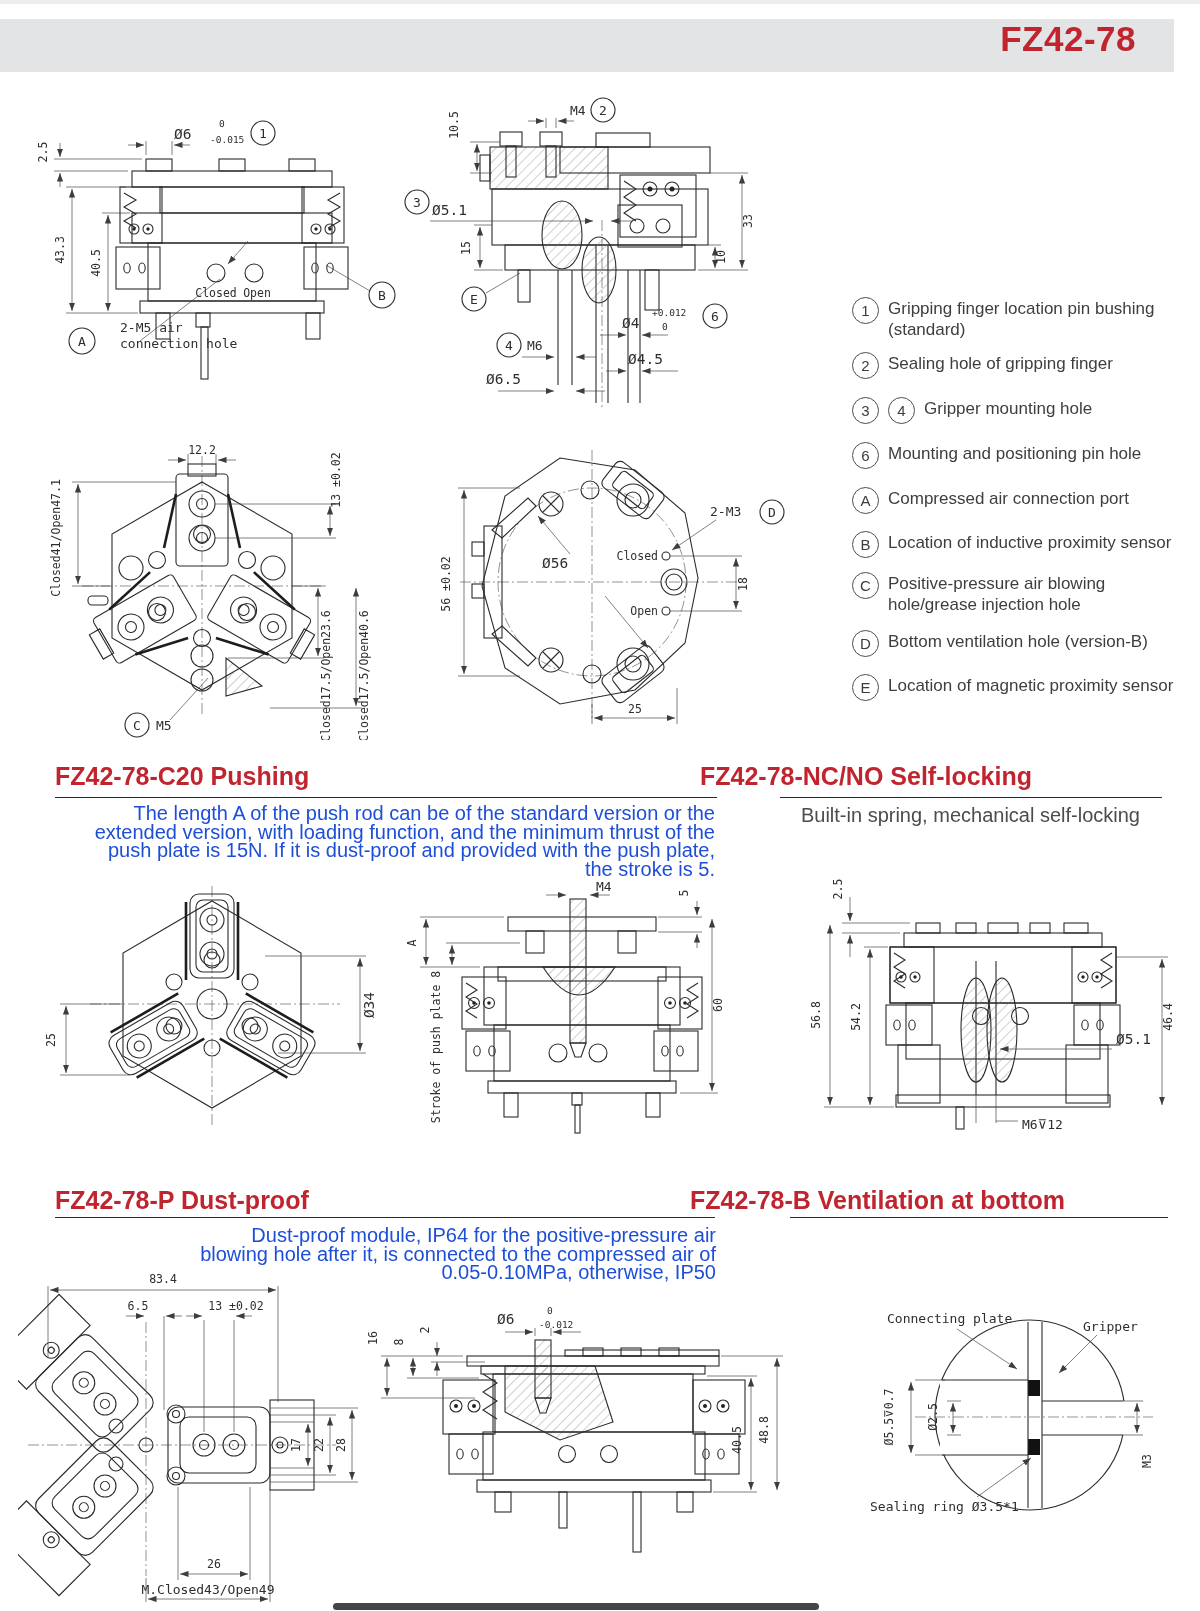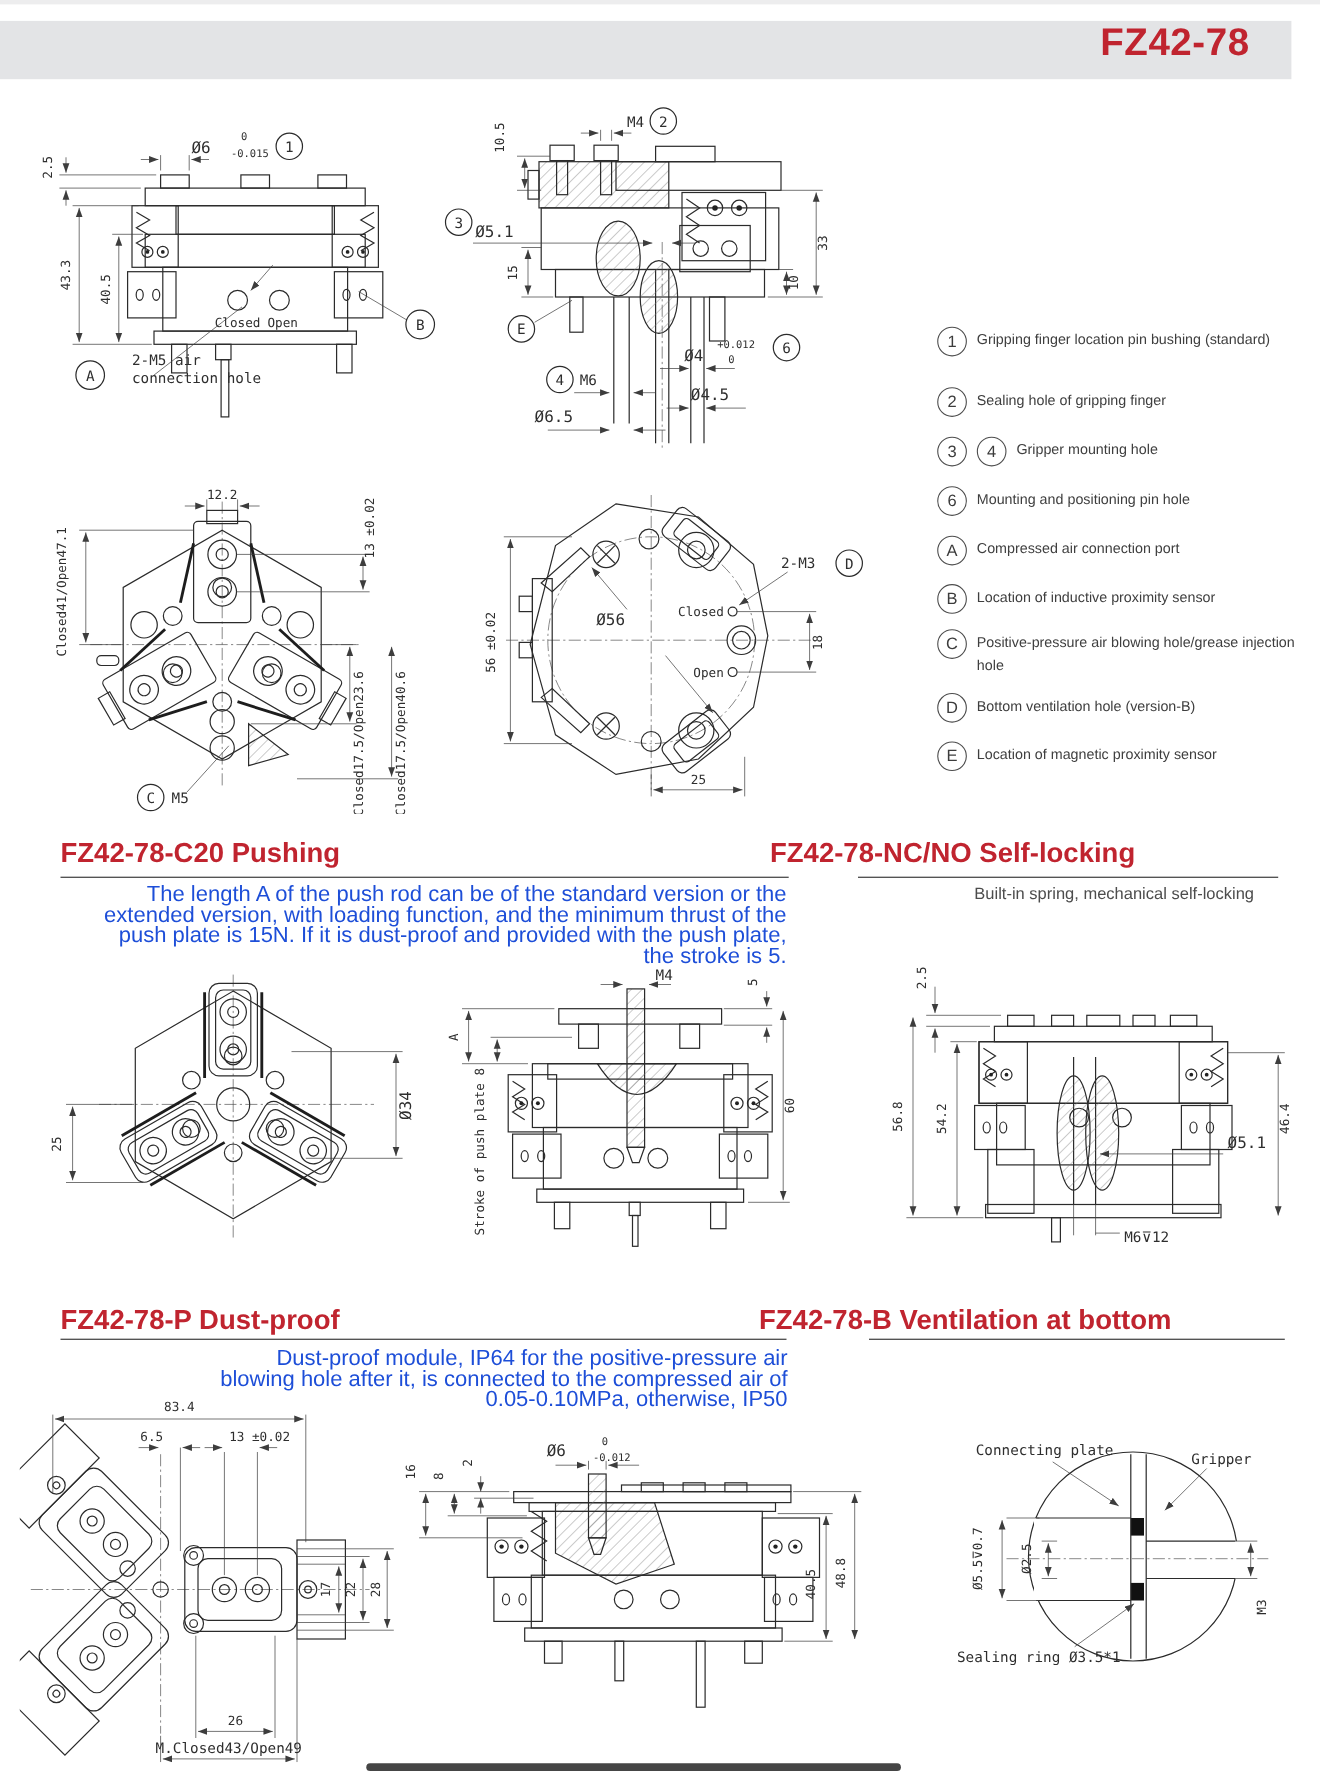--- a/index.html
+++ b/index.html
@@ -6,25 +6,25 @@
   .page{position:relative;width:1200px;height:1611px;background:#fff;overflow:hidden;
         font-family:"Liberation Sans",sans-serif}
   .abs{position:absolute}
   .topstrip{position:absolute;left:0;top:0;width:1200px;height:4px;background:#ededee}
   .band{position:absolute;left:0;top:19px;width:1174px;height:53px;background:#e3e4e6;
         display:flex;align-items:flex-start;justify-content:flex-end;padding-right:38px;box-sizing:border-box}
   .model{color:#c0242f;font-weight:bold;font-size:35px;letter-spacing:.5px}
   .sec-title{position:absolute;color:#c0242f;font-weight:bold;font-size:25px;text-align:left;white-space:nowrap}
   .rule{position:absolute;height:0;border-top:1.6px solid #2b2b2b}
   .para{position:absolute;font-size:20px;line-height:18.5px;color:#1d4ed8;text-align:right}
-  .subtitle{position:absolute;font-size:15px;color:#4c4c4c;text-align:right}
+  .subtitle{position:absolute;font-size:20px;color:#4c4c4c;text-align:right}
   .lg-row{position:absolute;display:flex;gap:9px;width:335px;align-items:flex-start;left:852px}
   .lg-c{flex:0 0 auto;width:27px;height:27px;border:1.6px solid #4d4d4d;border-radius:50%;
         display:flex;align-items:center;justify-content:center;font-size:15px;color:#3c3c3c;box-sizing:border-box}
-  .lg-t{font-size:13px;line-height:20.5px;color:#3e3e3e;padding-top:2px}
+  .lg-t{font-size:17px;line-height:20.5px;color:#3e3e3e;padding-top:2px}
   .homebar{position:absolute;left:333px;top:1603px;width:486px;height:7px;border-radius:4px;background:#454545}
   svg .o{fill:none;stroke:#2b2b2b;stroke-width:1.1}
   svg .o2{fill:none;stroke:#1d1d1d;stroke-width:2.6}
   svg .tl{fill:none;stroke:#3d3d3d;stroke-width:.65}
   svg .cl{fill:none;stroke:#4a4a4a;stroke-width:.6;stroke-dasharray:11 3 2 3}
   svg .fd{fill:#222;stroke:none}
   svg .seal{fill:#111;stroke:none}
   svg text{fill:#2e2e2e;font-family:"DejaVu Sans Mono","DejaVu Sans",monospace}
   svg .d{font-size:11.5px}
   svg .d13{font-size:13px}

